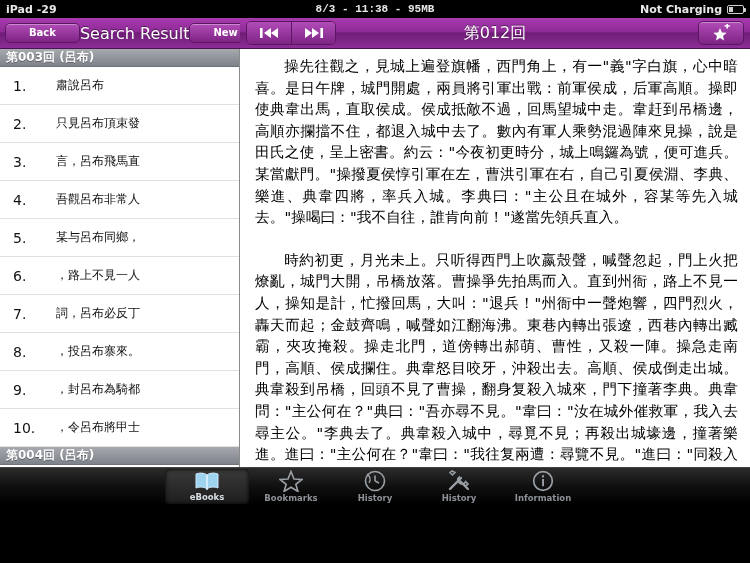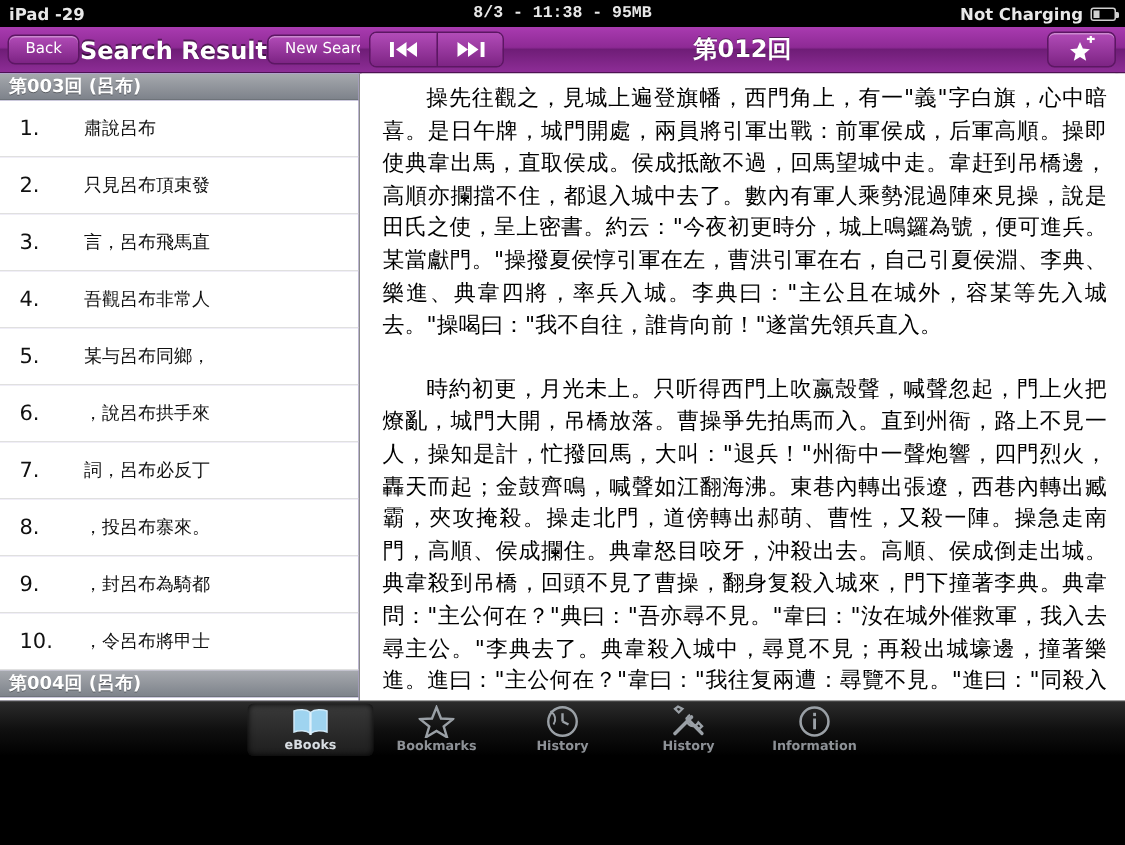--- a/index.html
+++ b/index.html
@@ -32,26 +32,26 @@
     background:linear-gradient(to bottom,#a93bb0 0%, #8e2a95 45%, #6f1d77 50%, #8d2d96 100%);
     display:flex; align-items:center;
     border-bottom:1px solid #4d1252;
   }
   .toolbar.left{ left:0; width:240px; padding:0 5px; justify-content:space-between;}
   .toolbar.right{ left:240px; width:510px; padding:0 6px;}
 
   .btn{
     background:linear-gradient(to bottom,#b24cb8,#7d2484);
     border:1px solid #5c1763; border-radius:5px;
-    color:#fff; font-size:10px; font-weight:normal;
-    padding:4px 11px; line-height:1; white-space:nowrap;
+    color:#fff; font-size:10px; font-weight:bold;
+    padding:4px 23px; line-height:1; white-space:nowrap;
     box-shadow:inset 0 1px 0 rgba(255,255,255,.35);
     cursor:pointer;
   }
-  .ttl{ color:#fff; font-size:16px; font-weight:bold; text-shadow:0 -1px 0 rgba(0,0,0,.45); white-space:nowrap;}
+  .ttl{ color:#fff; font-size:16px; font-weight:normal; text-shadow:0 -1px 0 rgba(0,0,0,.45); white-space:nowrap;}
   .ttl-left{ flex:1; text-align:center; font-size:16px;}
 
   .seg{ display:flex; border:1px solid #5c1763; border-radius:5px; overflow:hidden;
         box-shadow:inset 0 1px 0 rgba(255,255,255,.3);}
   .seg .sgbtn{
     background:linear-gradient(to bottom,#b24cb8,#7d2484);
     width:44px; height:22px; display:flex; align-items:center; justify-content:center;
     cursor:pointer;
   }
   .seg .sgbtn + .sgbtn{ border-left:1px solid #5c1763;}
@@ -195,21 +195,21 @@
         <div class="row">
           <span class="num">4.</span>
           <span class="txt">吾觀呂布非常人</span>
         </div>
         <div class="row">
           <span class="num">5.</span>
           <span class="txt">某与呂布同鄉，</span>
         </div>
         <div class="row">
           <span class="num">6.</span>
-          <span class="txt">，說呂布拱手來</span>
+          <span class="txt">，路上不見一人</span>
         </div>
         <div class="row">
           <span class="num">7.</span>
           <span class="txt">詞，呂布必反丁</span>
         </div>
         <div class="row">
           <span class="num">8.</span>
           <span class="txt">，投呂布寨來。</span>
         </div>
         <div class="row">

